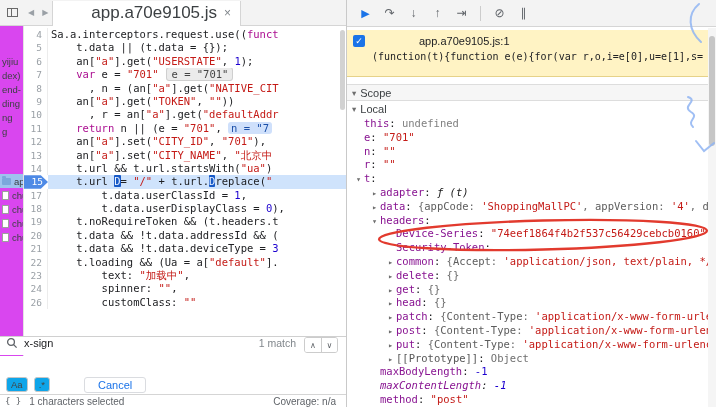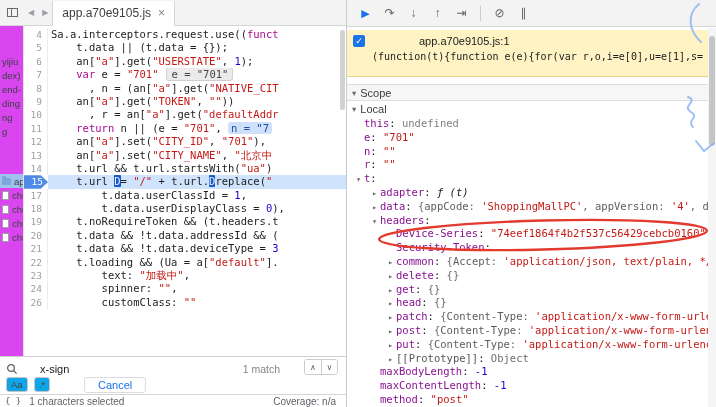--- a/index.html
+++ b/index.html
@@ -9,21 +9,21 @@
 
   
   #tabbar { position:absolute; left:0; top:0; width:346px; height:26px; background:#f3f3f3;
             border-bottom:1px solid #d5d5d5; display:flex; align-items:center; }
   #nav-toggle { width:24px; display:flex; justify-content:center; cursor:pointer; }
   .panel-ic { width:11px; height:9px; border:1px solid #696969; position:relative; display:inline-block; }
   .panel-ic::before { content:""; position:absolute; left:3px; top:0; bottom:0; width:1px; background:#696969; }
   .navarrow { color:#9aa0a6; font-size:8px; padding:0 4px; cursor:pointer; }
   #filetab { height:25px; margin-top:1px; background:#fff; border-left:1px solid #d5d5d5; border-right:1px solid #d5d5d5;
              display:flex; align-items:center; gap:7px; padding:0 9px; }
-  .tab-title { font-size:12px; color:#3c4043; }
+  .tab-title { font-size:17px; color:#3c4043;margin-left:29px; }
   .tab-close { font-size:12px; color:#80868b; cursor:pointer; }
 
   
   #navstrip { position:absolute; left:0; top:26px; width:24px; height:330px; background:#d946ef;
               border-right:1px solid #e3e3e3; overflow:hidden; padding-top:28px; }
   .tree-item { height:14px; display:flex; align-items:center; gap:3px; padding-left:2px;
                font-size:9.5px; color:#3c4043; white-space:nowrap; overflow:hidden; cursor:pointer; }
   .tree-item.gap { margin-top:36px; }
   .tree-item.sel { background:#9ec2ee; }
   .ti-icon { flex:none; display:inline-block; }
@@ -45,22 +45,22 @@
   .seg-k { color:var(--keyword); }
   .seg-s { color:var(--string); }
   .seg-n { color:var(--number); }
   .seg-sel { background:var(--selection); color:#eaf1ff; border-radius:1px; }
   .seg-chip { background:#ebebeb; border:1px solid #cfcfcf; color:#444; border-radius:3px; padding:0 4px; margin-left:8px; }
   .seg-chipb { background:#cfe0fb; color:#1b4fa8; border-radius:3px; padding:0 3px; }
   #editor-scrollbar { position:absolute; right:0; top:2px; width:6px; height:326px; }
   #editor-scrollbar .thumb { position:absolute; top:2px; left:0; width:5px; height:80px; background:#d2d2d2; border-radius:3px; }
 
   
-  #search-row1 { position:absolute; left:0; top:356px; width:346px; height:19px; background:#fff;
-                 border-top:1px solid #d0d0d0; display:flex; align-items:flex-end; font-size:11px;gap:16px; }
+  #search-row1 { position:absolute; left:0; top:336px; width:346px; height:19px; background:#fff;
+                 border-top:1px solid #d0d0d0; display:flex; align-items:flex-start; font-size:11px; }
   .mag { margin:0 6px; flex:none; }
   #search-query { color:#202124; }
   #match-count { margin-left:auto; color:#80868b; font-size:10.5px; }
   #updown { display:flex; border:1px solid #ccc; border-radius:3px; margin:0 8px 0 8px; overflow:hidden; }
   #updown button { width:16px; height:14px; border:none; background:#fff; color:#5f6368; font-size:8px; cursor:pointer; }
   #updown button + button { border-left:1px solid #ccc; }
   #search-row2 { position:absolute; left:0; top:375px; width:346px; height:19px; background:#fff;
                  display:flex; align-items:center; gap:6px; padding-left:6px; }
   .toggle { border:1px solid #c6c6c6; border-radius:3px; background:#0ea5e9; color:#444; font-size:9.5px; padding:1px 4px; cursor:pointer; }
   #cancel-btn { margin-left:28px; border:1px solid #dadce0; border-radius:3px; background:#fff;
@@ -337,21 +337,21 @@
         <div class="scope-row" style="padding-left: 38px;"><span class="twisty"></span><span class="prop">Security-Token</span><span class="sep">: </span></div>
         <div class="scope-row" style="padding-left: 38px;"><span class="twisty">▸</span><span class="prop">common</span><span class="sep">: </span><span class="v-prev">{</span><span class="v-prevk">Accept</span><span class="v-prev">: </span><span class="v-prevs">'application/json, text/plain, */*'</span></div>
         <div class="scope-row" style="padding-left: 38px;"><span class="twisty">▸</span><span class="prop">delete</span><span class="sep">: </span><span class="v-prev">{}</span></div>
         <div class="scope-row" style="padding-left: 38px;"><span class="twisty">▸</span><span class="prop">get</span><span class="sep">: </span><span class="v-prev">{}</span></div>
         <div class="scope-row" style="padding-left: 38px;"><span class="twisty">▸</span><span class="prop">head</span><span class="sep">: </span><span class="v-prev">{}</span></div>
         <div class="scope-row" style="padding-left: 38px;"><span class="twisty">▸</span><span class="prop">patch</span><span class="sep">: </span><span class="v-prev">{</span><span class="v-prevk">Content-Type</span><span class="v-prev">: </span><span class="v-prevs">'application/x-www-form-urlencoded'</span></div>
         <div class="scope-row" style="padding-left: 38px;"><span class="twisty">▸</span><span class="prop">post</span><span class="sep">: </span><span class="v-prev">{</span><span class="v-prevk">Content-Type</span><span class="v-prev">: </span><span class="v-prevs">'application/x-www-form-urlencoded'</span></div>
         <div class="scope-row" style="padding-left: 38px;"><span class="twisty">▸</span><span class="prop">put</span><span class="sep">: </span><span class="v-prev">{</span><span class="v-prevk">Content-Type</span><span class="v-prev">: </span><span class="v-prevs">'application/x-www-form-urlencoded'</span></div>
         <div class="scope-row" style="padding-left: 38px;"><span class="twisty">▸</span><span class="prop internal">[[Prototype]]</span><span class="sep">: </span><span class="v-prev">Object</span></div>
         <div class="scope-row" style="padding-left: 22px;"><span class="twisty"></span><span class="prop">maxBodyLength</span><span class="sep">: </span><span class="v-num">-1</span></div>
-        <div class="scope-row" style="padding-left: 22px;"><span class="twisty"></span><span class="prop">maxContentLength</span><span class="sep">: </span><span class="v-num">-1</span></div>
+        <div class="scope-row" style="padding-left: 22px; font-style: italic;"><span class="twisty"></span><span class="prop">maxContentLength</span><span class="sep">: </span><span class="v-num">-1</span></div>
         <div class="scope-row" style="padding-left: 22px;"><span class="twisty"></span><span class="prop">method</span><span class="sep">: </span><span class="v-str">"post"</span></div>
       </div>
 
     <div id="scope-scrollbar">
         <div class="thumb2"></div>
       </div>
   </div>
 
   <svg id="annotations" width="716" height="407" viewBox="0 0 716 407">
     <ellipse class="red-annotation" cx="543" cy="235" rx="164" ry="14.5" transform="rotate(-1.5 543 235)" stroke="#e23a2e"></ellipse>

